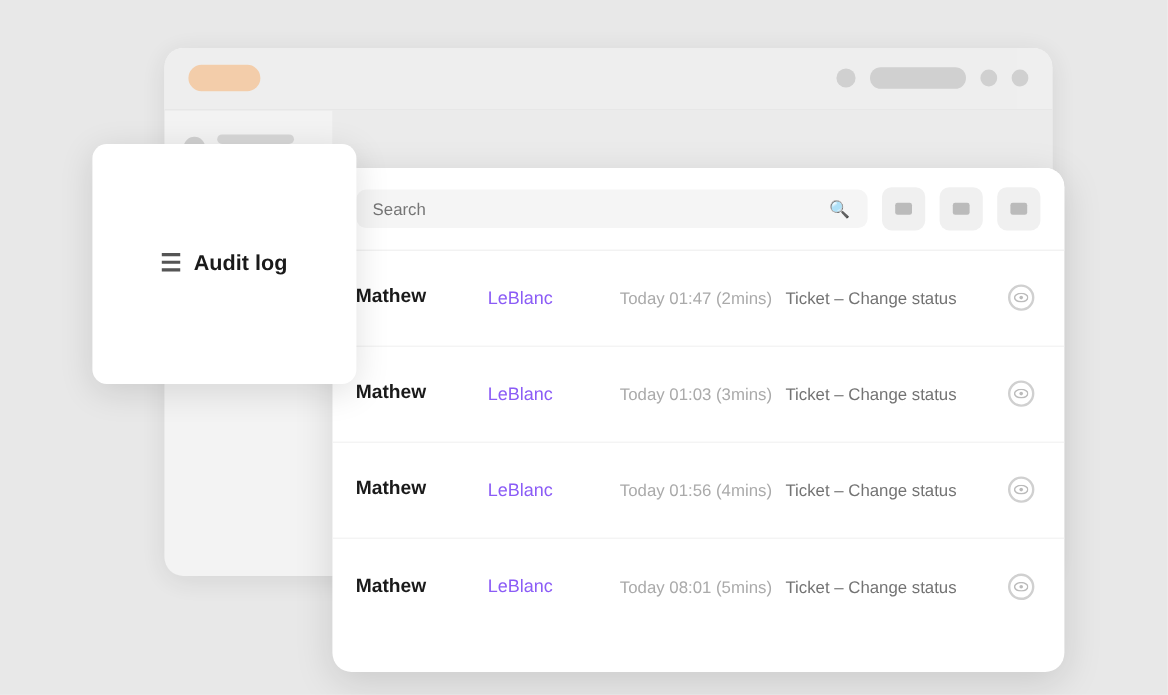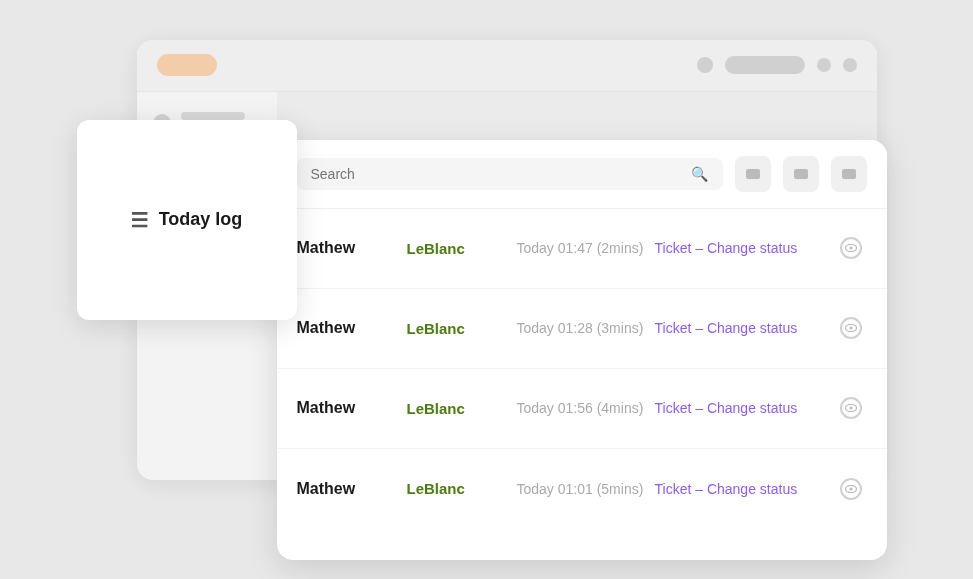--- a/index.html
+++ b/index.html
@@ -240,35 +240,35 @@
     .col-first {
       width: 110px;
       font-size: 16px;
       font-weight: 700;
       color: #1a1a1a;
     }
 
     .col-last {
       width: 110px;
       font-size: 15px;
-      font-weight: 700;
-      color: #4d7c0f;
+      font-weight: 400;
+      color: #8b5cf6;
     }
 
     .col-time {
       flex: 1;
       font-size: 14px;
       color: #aaa;
       font-weight: 400;
     }
 
     .col-action {
       width: 180px;
       font-size: 14px;
-      color: #8b5cf6;
+      color: #737373;
       font-weight: 400;
     }
 
     .col-eye {
       width: 32px;
       display: flex;
       align-items: center;
       justify-content: center;
       cursor: pointer;
     }
@@ -325,21 +325,21 @@
           </div>
         </div>
       </div>
       <div class="back-main"></div>
     </div>
   </div>
 
   <div class="card-audit">
     <div class="audit-label">
       <span class="audit-icon">☰</span>
-      <span>Today log</span>
+      <span>Audit log</span>
     </div>
   </div>
 
   <div class="card-main">
 
     <div class="main-toolbar">
       <div class="search-box">
         <input class="search-input" type="text" placeholder="Search" style="">
         <span class="search-icon-btn">🔍</span>
       </div>
@@ -365,21 +365,21 @@
           <svg width="12" height="8" viewBox="0 0 12 8" fill="none">
             <ellipse cx="6" cy="4" rx="5.5" ry="3.5" stroke="#bbb" stroke-width="1.2"></ellipse>
             <circle cx="6" cy="4" r="1.5" fill="#bbb"></circle>
           </svg>
         </div>
       </div>
     </div>
         <div class="audit-row">
       <div class="col-first">Mathew</div>
       <div class="col-last">LeBlanc</div>
-      <div class="col-time">Today 01:28 (3mins)</div>
+      <div class="col-time">Today 01:03 (3mins)</div>
       <div class="col-action">Ticket – Change status</div>
       <div class="col-eye">
         <div class="eye-icon">
           <svg width="12" height="8" viewBox="0 0 12 8" fill="none">
             <ellipse cx="6" cy="4" rx="5.5" ry="3.5" stroke="#bbb" stroke-width="1.2"></ellipse>
             <circle cx="6" cy="4" r="1.5" fill="#bbb"></circle>
           </svg>
         </div>
       </div>
     </div>
@@ -393,21 +393,21 @@
           <svg width="12" height="8" viewBox="0 0 12 8" fill="none">
             <ellipse cx="6" cy="4" rx="5.5" ry="3.5" stroke="#bbb" stroke-width="1.2"></ellipse>
             <circle cx="6" cy="4" r="1.5" fill="#bbb"></circle>
           </svg>
         </div>
       </div>
     </div>
         <div class="audit-row">
       <div class="col-first">Mathew</div>
       <div class="col-last">LeBlanc</div>
-      <div class="col-time">Today 01:01 (5mins)</div>
+      <div class="col-time">Today 08:01 (5mins)</div>
       <div class="col-action">Ticket – Change status</div>
       <div class="col-eye">
         <div class="eye-icon">
           <svg width="12" height="8" viewBox="0 0 12 8" fill="none">
             <ellipse cx="6" cy="4" rx="5.5" ry="3.5" stroke="#bbb" stroke-width="1.2"></ellipse>
             <circle cx="6" cy="4" r="1.5" fill="#bbb"></circle>
           </svg>
         </div>
       </div>
     </div>

